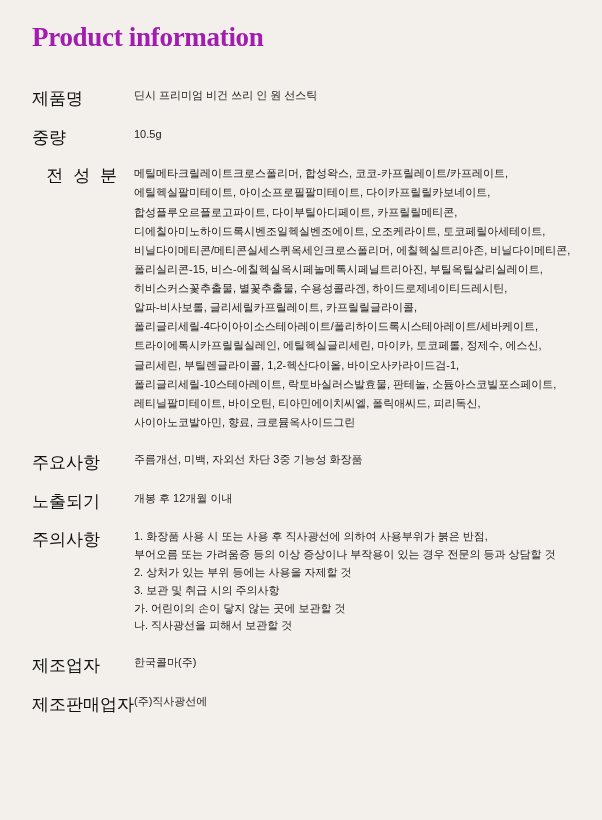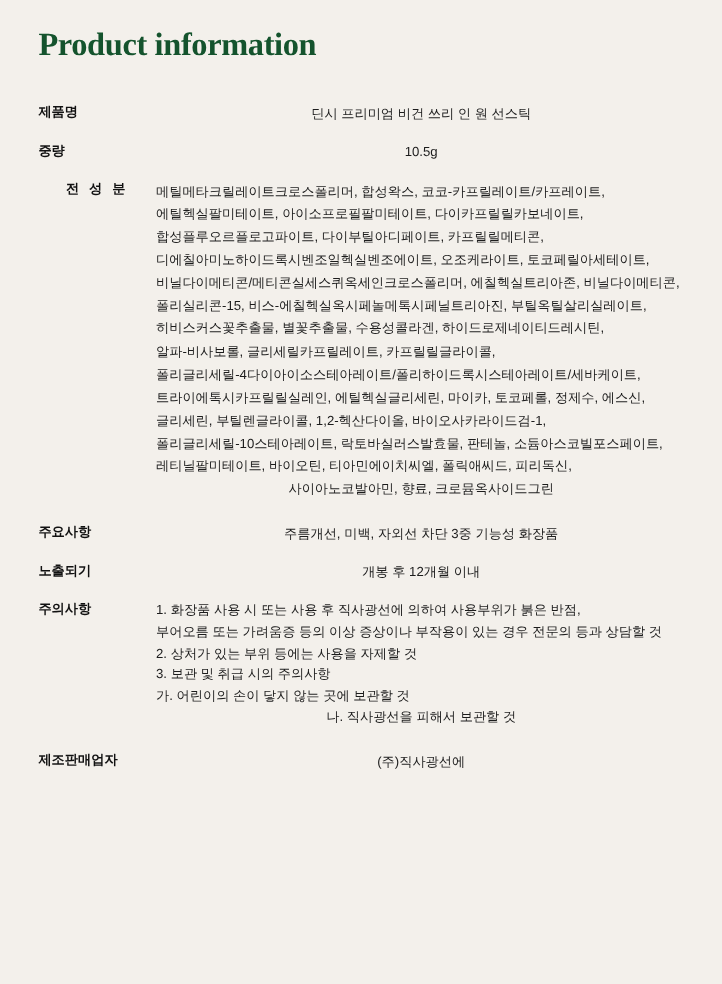--- a/index.html
+++ b/index.html
@@ -20,54 +20,54 @@
     height: 820px;
     padding: 22px 30px 0 30px;
     position: relative;
   }
   .doc-title {
     font-family: "Liberation Serif", serif;
     font-weight: bold;
     font-size: 27px;
     letter-spacing: -0.3px;
     margin: 0 0 34px 2px;
-    color: #14532d;
+    color: #a21caf;
   }
   table.spec {
     width: 100%;
     border-collapse: collapse;
   }
   table.spec tr {
     vertical-align: top;
   }
   td.label {
     width: 100px;
     padding: 0 0 19px 2px;
-    font-size: 11px;
-    font-weight: bold;
+    font-size: 17px;
+    font-weight: normal;
     color: #111;
     white-space: nowrap;
     line-height: 1.45;
   }
   td.value {
     padding: 0 0 19px 0;
     font-size: 11px;
     color: #1c1c1c;
     line-height: 1.62;
   }
   tr.tight td.label, tr.tight td.value {
     padding-bottom: 14px;
   }
   .spaced {
     letter-spacing: 2.6px;
     text-align: center;
   }
   .val-line { display: block; }
   .ingredients .val-line { line-height: 1.74; }
-  td.value .val-line:last-child { margin-bottom: 0; text-align: center; }
+  td.value .val-line:last-child { margin-bottom: 0; }
 </style>
 </head>
 <body>
 
 <div class="page">
   <h1 class="doc-title">Product information</h1>
   <table class="spec">
     <tbody>
         <tr class="tight">
           <td class="label">제품명</td>
@@ -117,20 +117,26 @@
           <td class="value">
             <span class="val-line">1. 화장품 사용 시 또는 사용 후 직사광선에 의하여 사용부위가 붉은 반점,</span>
             <span class="val-line">부어오름 또는 가려움증 등의 이상 증상이나 부작용이 있는 경우 전문의 등과 상담할 것</span>
             <span class="val-line">2. 상처가 있는 부위 등에는 사용을 자제할 것</span>
             <span class="val-line">3. 보관 및 취급 시의 주의사항</span>
             <span class="val-line">가. 어린이의 손이 닿지 않는 곳에 보관할 것</span>
             <span class="val-line">나. 직사광선을 피해서 보관할 것</span>
           </td>
         </tr>
         <tr class="tight">
+          <td class="label">제조업자</td>
+          <td class="value">
+            <span class="val-line">한국콜마(주)</span>
+          </td>
+        </tr>
+        <tr class="tight">
           <td class="label">제조판매업자</td>
           <td class="value">
             <span class="val-line">(주)직사광선에</span>
           </td>
         </tr>
       </tbody>
   </table>
 </div>
 
 </body></html>

